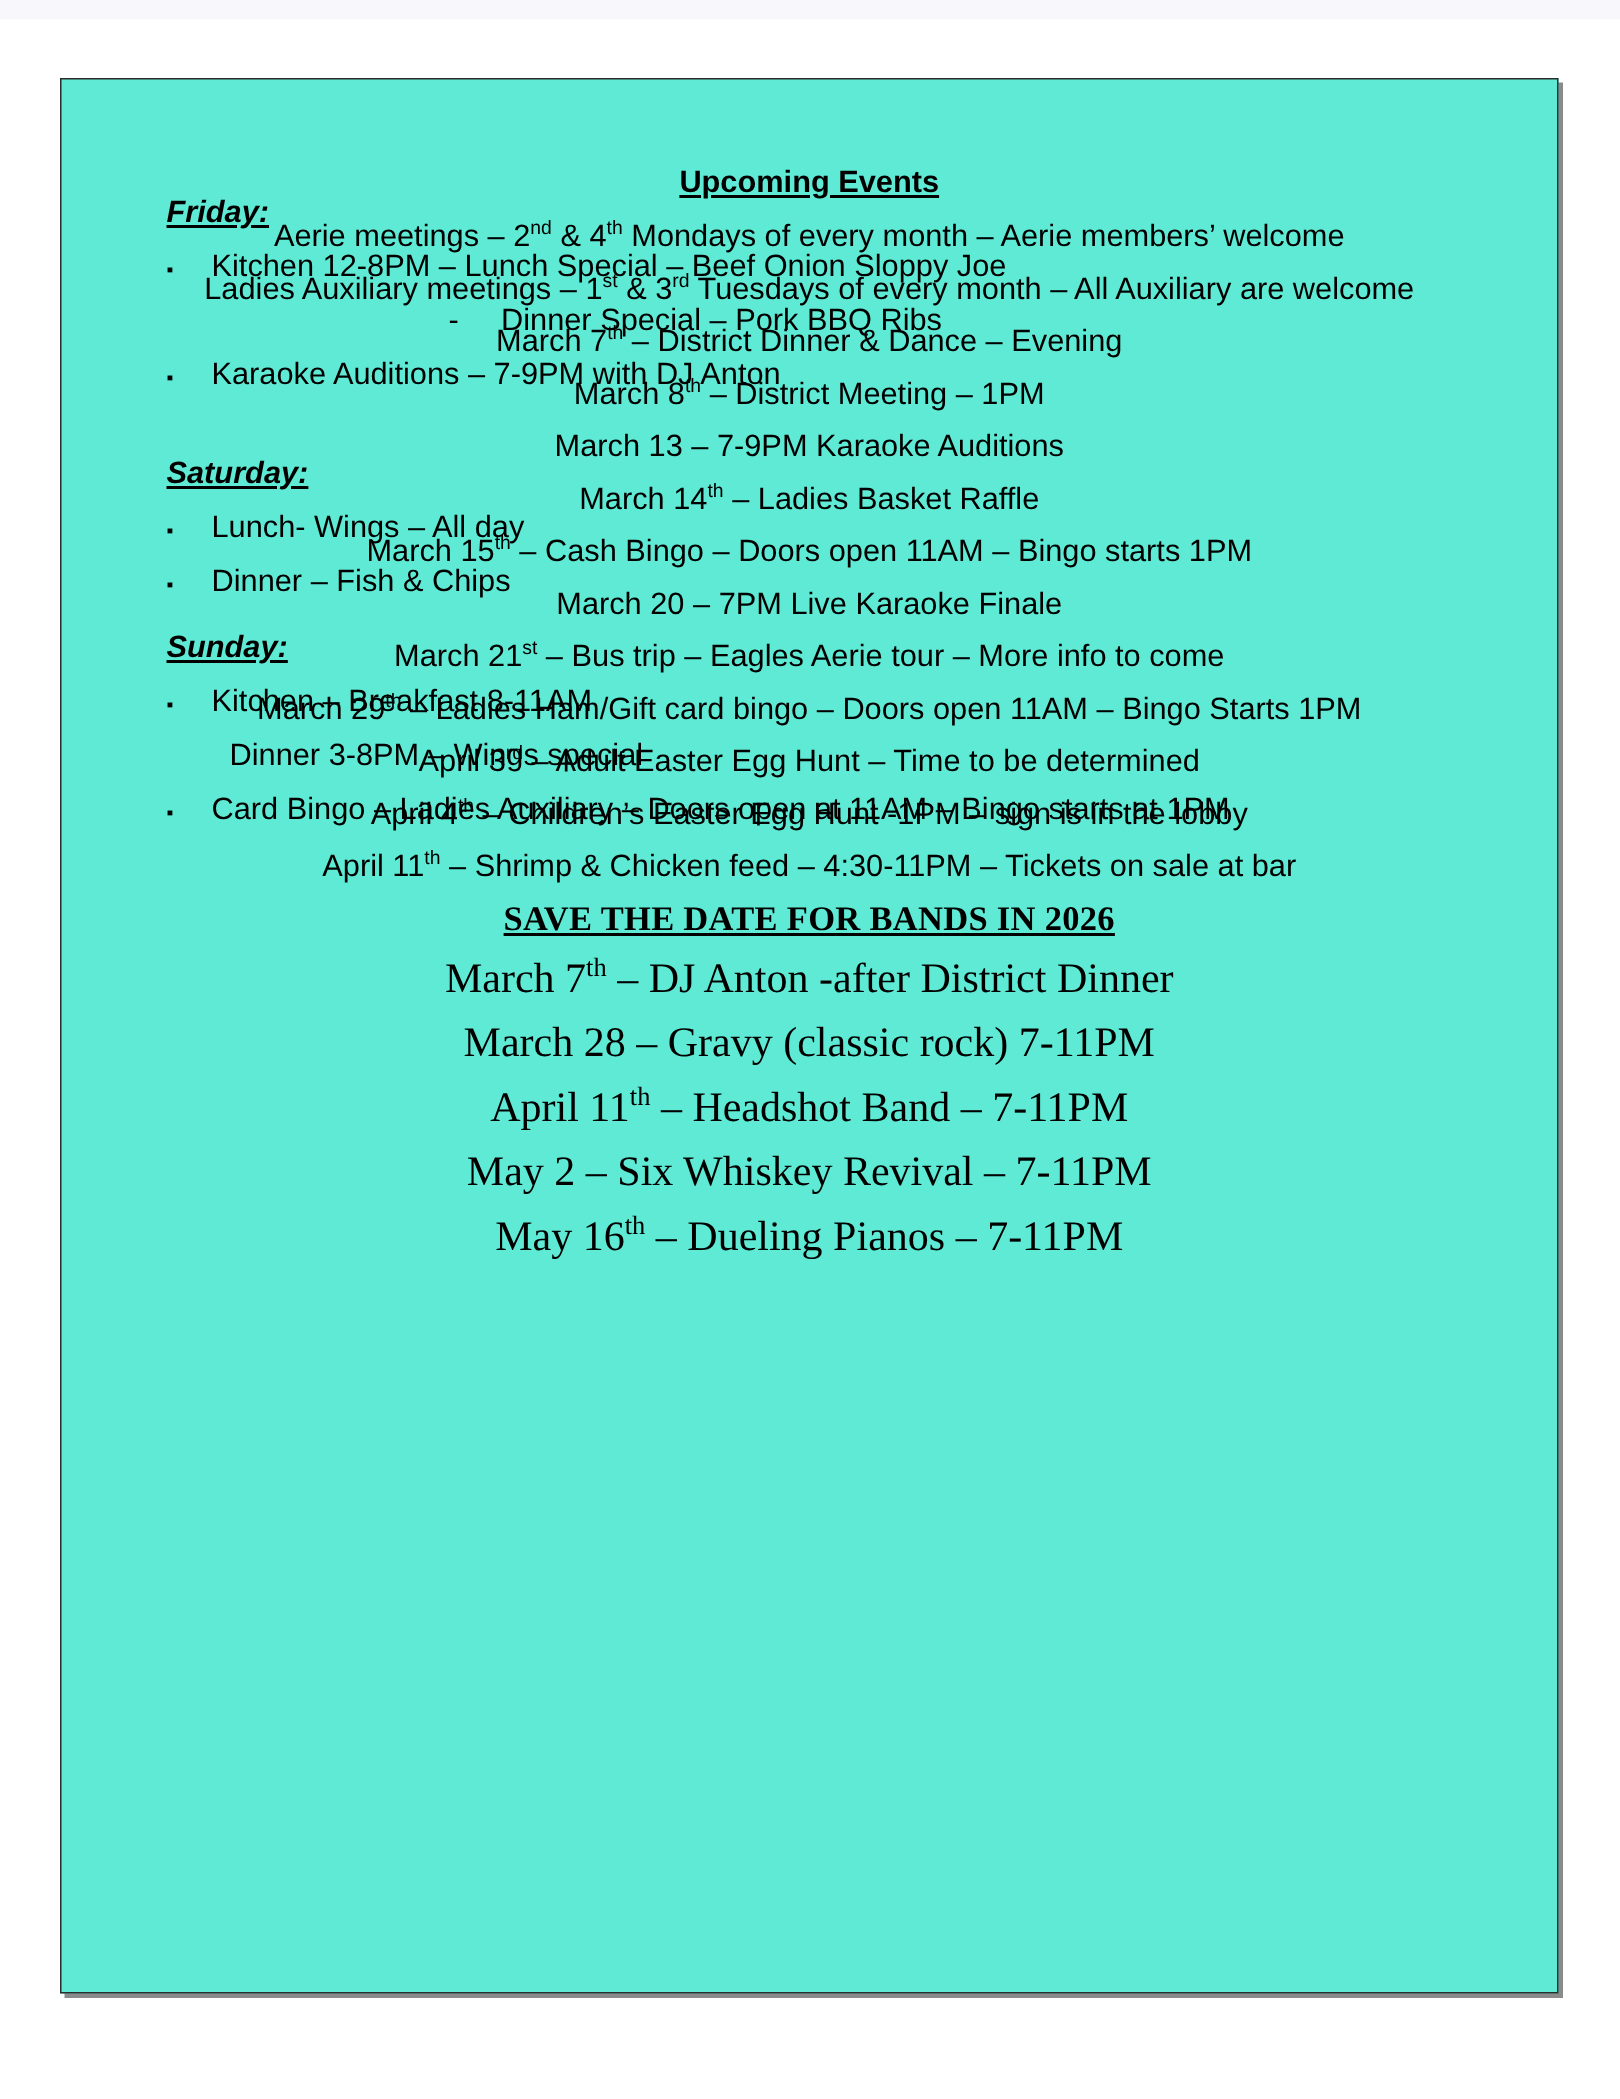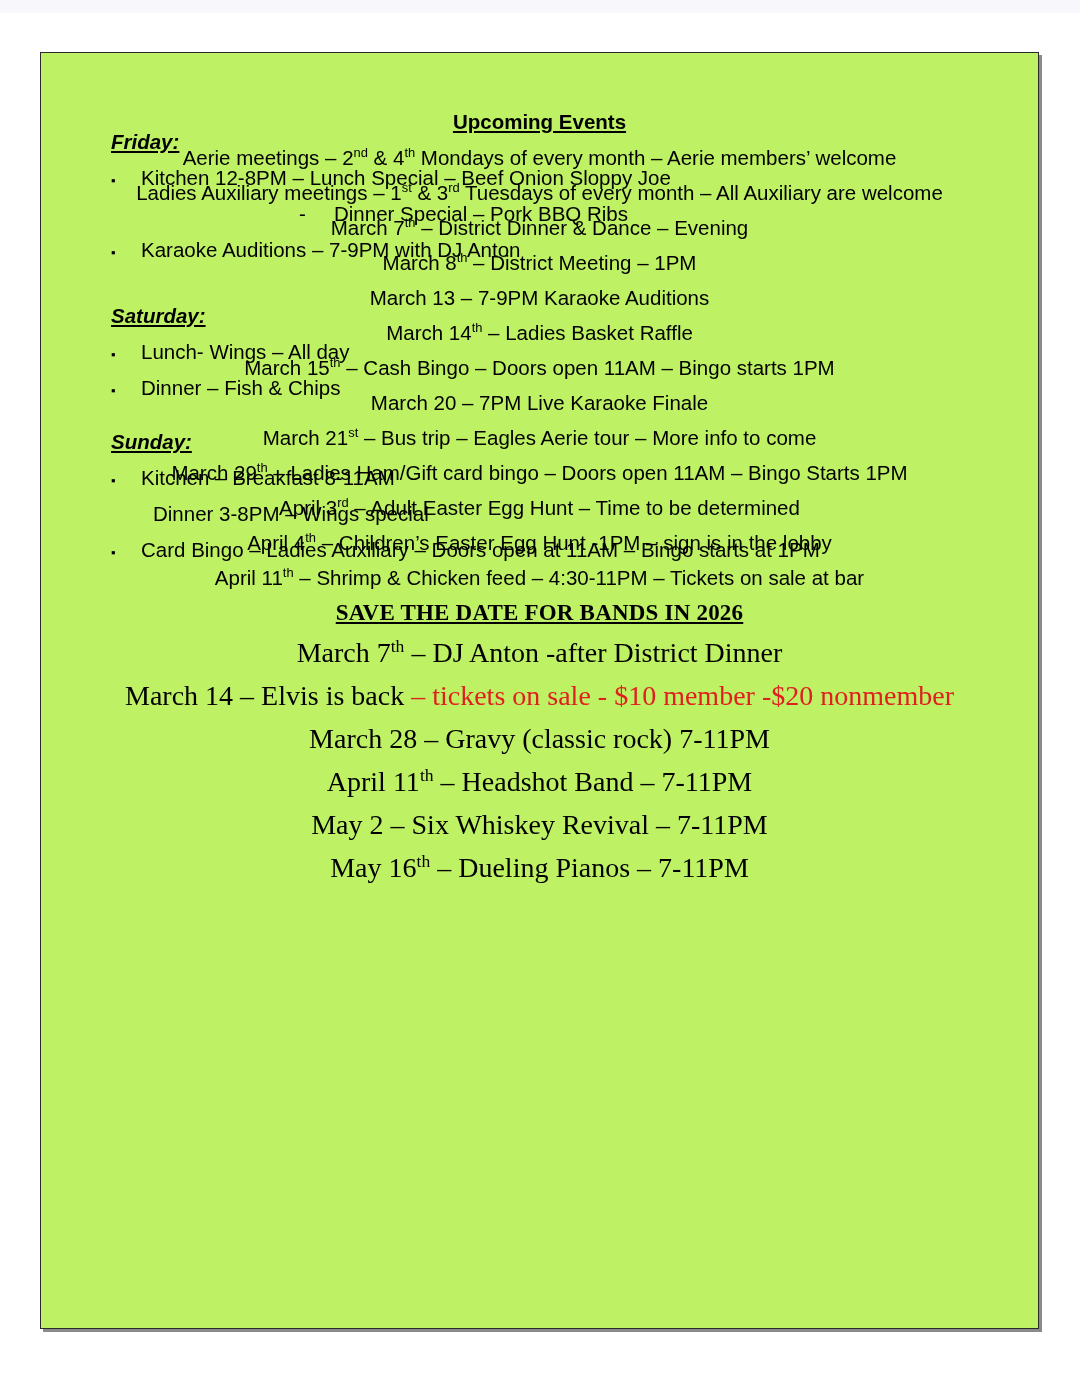--- a/index.html
+++ b/index.html
@@ -25,21 +25,21 @@
     background: #f8f8fc;
   }
 
   
   .page-sheet {
     position: absolute;
     left: 40px;
     top: 52px;
     width: 999px;
     height: 1277px;
-    background: #bef264;
+    background: #5eead4;
     border: 1px solid #2b2b2b;
     box-shadow: 3px 3px 0 0 #8a8a8a;
     box-sizing: border-box;
   }
   .page-inner {
     position: relative;
     width: 100%;
     height: 100%;
   }
 
@@ -52,21 +52,21 @@
   .day-heading {
     font-weight: bold;
     font-style: italic;
     text-decoration: underline;
     font-size: 20.5px;
     color: #000;
     margin-left: 70px;
   }
   .day-heading.friday   { margin-top: 20px; }
   .day-heading.saturday { margin-top: 42px; }
-  .day-heading.sunday   { margin-top: 30px; }
+  .day-heading.sunday   { margin-top: 20px; }
 
   .bullet-row {
     display: flex;
     align-items: baseline;
     margin-top: 12px;
     margin-left: 70px;
     font-size: 20.5px;
     color: #000;
   }
   .bullet-mark {
@@ -217,21 +217,20 @@
           <div class="event-line"><span>April 3</span><sup>rd</sup><span> – Adult Easter Egg Hunt – Time to be determined</span></div>
           <div class="event-line"><span>April 4</span><sup>th</sup><span> – Children’s Easter Egg Hunt -1PM – sign is in the lobby</span></div>
           <div class="event-line"><span>April 11</span><sup>th</sup><span> – Shrimp &amp; Chicken feed – 4:30-11PM – Tickets on sale at bar</span></div>
         </div>
     </div>
 
     <div class="bands-block">
       <div class="bands-title">SAVE THE DATE FOR BANDS IN 2026</div>
       <div id="bands-lines">
           <div class="band-line"><span>March 7</span><sup>th</sup><span> – DJ Anton -after District Dinner</span></div>
-          <div class="band-line"><span>March 14 – Elvis is back </span><span class="band-red">– tickets on sale - $10 member -$20 nonmember</span></div>
           <div class="band-line"><span>March 28 – Gravy (classic rock) 7-11PM</span></div>
           <div class="band-line"><span>April 11</span><sup>th</sup><span> – Headshot Band – 7-11PM</span></div>
           <div class="band-line"><span>May 2 – Six Whiskey Revival – 7-11PM</span></div>
           <div class="band-line"><span>May 16</span><sup>th</sup><span> – Dueling Pianos – 7-11PM</span></div>
         </div>
     </div>
 
 
   </div>
 </div>

